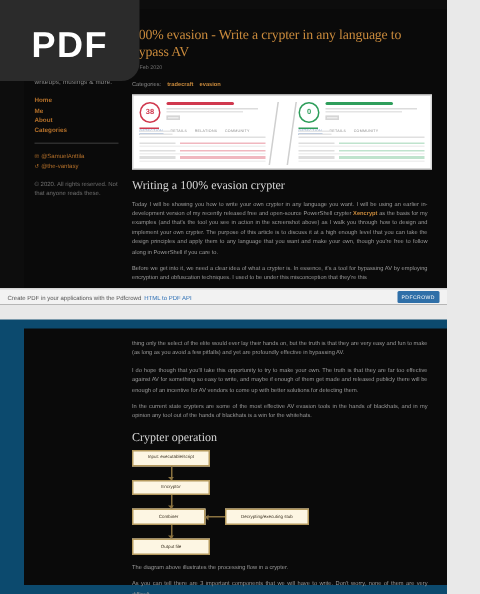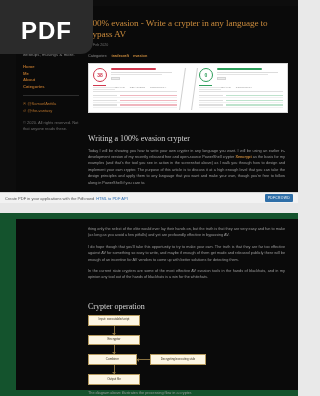--- a/index.html
+++ b/index.html
@@ -55,32 +55,32 @@
   .vt-row .a { width:24px; height:1.4px; background:#dedede; }
   .vt-row .b { flex:1; height:1.4px; background:#f0b7bf; }
   .vt-pane.ok .vt-row .b { background:#bfe3cd; }
   .vt-sep { width:14px; background:#ffffff; position:relative; }
   .vt-sep:before { content:""; position:absolute; left:1px; top:4px; width:11px; height:42px; border-left:0.6px solid #cfcfcf; border-right:0.6px solid #cfcfcf; transform:skewX(-8deg); }
   .vt-mini { position:absolute; left:4px; top:21px; width:22px; }
   .vt-mini .bar { height:1px; background:#e6e6e6; margin-bottom:1px; }
   .vt-mini .bar.r { background:#d0384e; width:60%; }
   .vt-mini .bar.g { background:#2e9e5b; width:60%; }
 
-  .sec-title { color:#d6d6d6; font-family:"Liberation Serif", serif; font-size:8px; margin-top:21px; }
+  .sec-title { color:#d6d6d6; font-family:"Liberation Serif", serif; font-size:8px; margin-top:6px; }
   .para { color:#9a9a9a; font-size:3.8px; line-height:6.4px; margin-top:5px; text-align:justify; width:197px; }
   .para .hl { color:#c98a3c; font-weight:bold; }
 
   
   .pdfbar { position:absolute; left:0; bottom:0; width:298px; height:11px; background:#f2f2f2; border-top:0.6px solid #d4d4d4; display:flex; align-items:center; padding:0 5px; }
   .pdfbar .t { font-size:4px; color:#555; }
   .pdfbar .t a { color:#2d6fb5; text-decoration:none; margin-left:2px; }
   .pdfbar .badge { margin-left:auto; background:#2f6fa8; color:#fff; font-size:3.4px; letter-spacing:.3px; padding:1.6px 3px; border-radius:1px; }
 
   
-  .page2 { position:absolute; left:0; top:213px; width:298px; height:183px; background:#14532d; }
+  .page2 { position:absolute; left:0; top:213px; width:298px; height:183px; background:#0c4a6e; }
   .p2-inner { position:absolute; left:16px; top:6px; width:282px; height:171px; background:#0a0a0a; }
   .p2-content { position:absolute; left:88px; top:8px; width:203px; padding-right:7px; }
   .flow { margin-top:4px; width:118px; position:relative; }
   .fbox { background:#fdf6e3; border:0.6px solid #b59a5e; color:#3a3020; font-size:3px; line-height:3.6px; text-align:center; padding:2.6px 1px; width:52px; }
   .fbox.wide { width:60px; }
   .farrow { width:0.8px; height:9px; background:#8a7240; margin-left:26px; position:relative; }
   .farrow:after { content:""; position:absolute; bottom:0; left:-1.6px; border-left:2px solid transparent; border-right:2px solid transparent; border-top:2.6px solid #8a7240; }
   .frow { display:flex; align-items:center; }
   .fharrow { width:14px; height:0.8px; background:#8a7240; position:relative; }
   .fharrow:after { content:""; position:absolute; left:0; top:-1.9px; border-top:2px solid transparent; border-bottom:2px solid transparent; border-right:2.6px solid #8a7240; }

